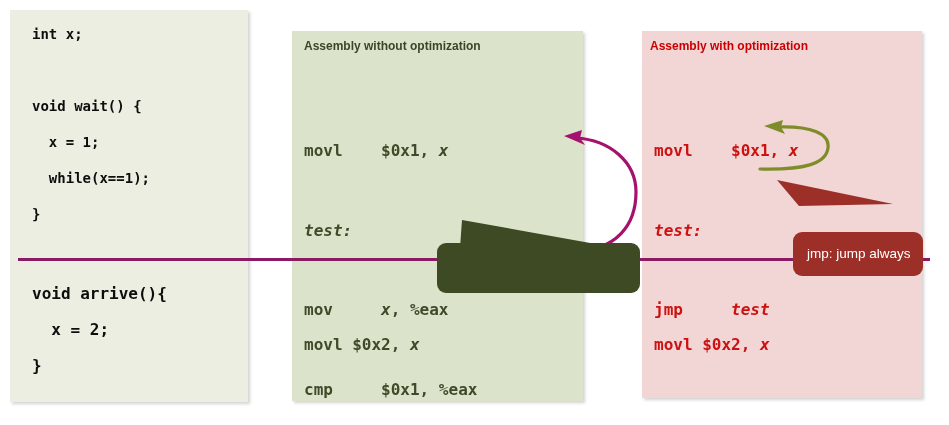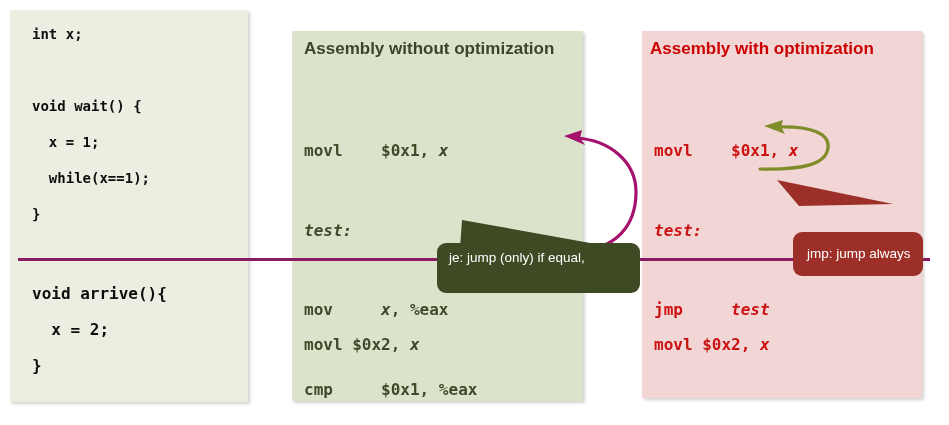--- a/index.html
+++ b/index.html
@@ -67,21 +67,21 @@
     position: absolute;
     left: 22px;
     top: 266px;
     font-size: 16px;
     line-height: 36px;
     color: #0d0d0d;
   }
 
   .asm-title {
     position: absolute;
-    font-size: 17px;
+    font-size: 12px;
     font-weight: bold;
     font-family: "Liberation Sans", sans-serif;
   }
   #mid-title { left: 12px; top: 8px; color: #3b4526; }
   #right-title { left: 8px; top: 8px; color: #cc0000; }
 
   .asm-block {
     position: absolute;
     font-family: "DejaVu Sans Mono", "Liberation Mono", monospace;
     font-size: 16px;
@@ -214,21 +214,20 @@
 
 <svg id="olive-arrow" viewBox="0 0 110 62">
   <path d="M 8 51 C 52 52, 74 46, 76 30 C 78 15, 58 8, 26 9" fill="none" stroke="#7e8c2a" stroke-width="3.2" stroke-linecap="round"></path>
   <path d="M 12 8 L 31 2 L 29 9 L 33 16 Z" fill="#7e8c2a"></path>
 </svg>
 
 <svg class="callout-tail" id="tail-je" viewBox="0 0 180 36">
   <path d="M 22 6 L 178 34 L 20 34 Z" fill="#3e4a23"></path>
 </svg>
 <div class="callout" id="callout-je">
-  <div>je: jump (only) if equal,</div>
 </div>
 
 <svg class="callout-tail" id="tail-jmp" viewBox="0 0 120 30">
   <path d="M 2 2 L 118 26 L 24 28 Z" fill="#9c3028"></path>
 </svg>
 <div class="callout" id="callout-jmp">
   <div>jmp: jump always</div>
 </div>
 
 </body></html>

